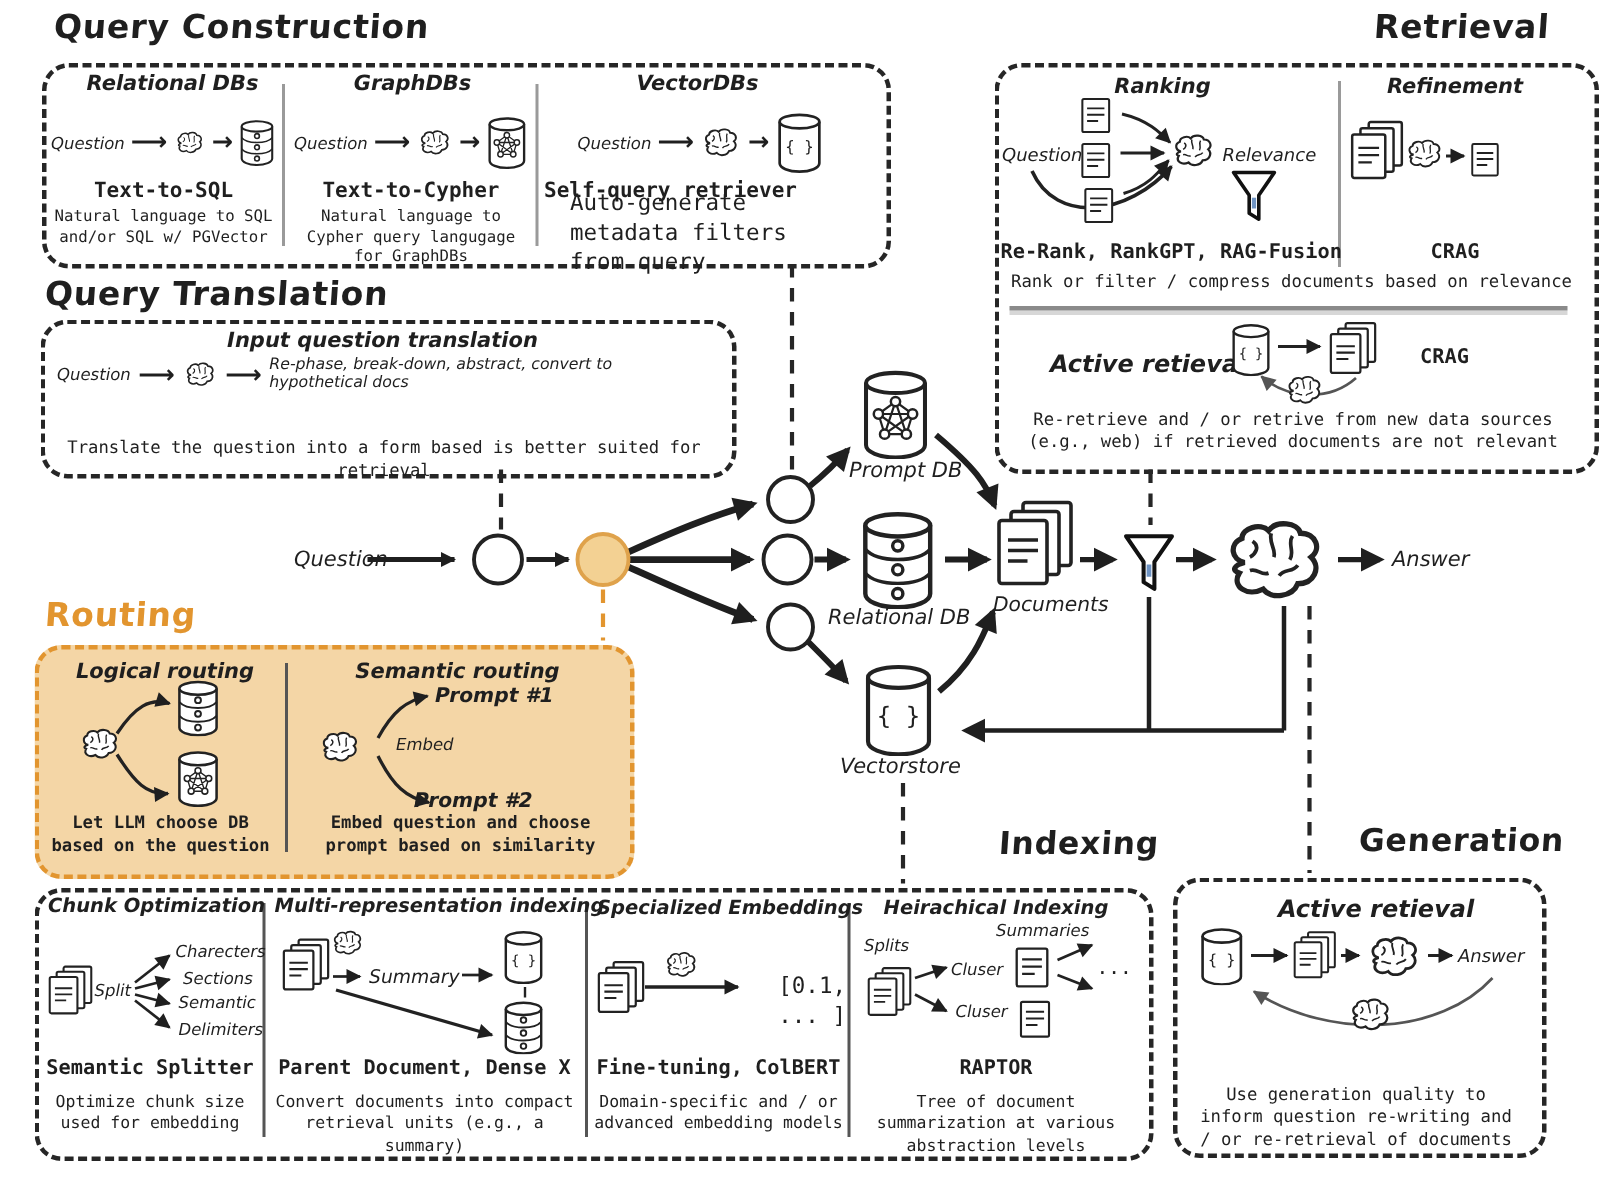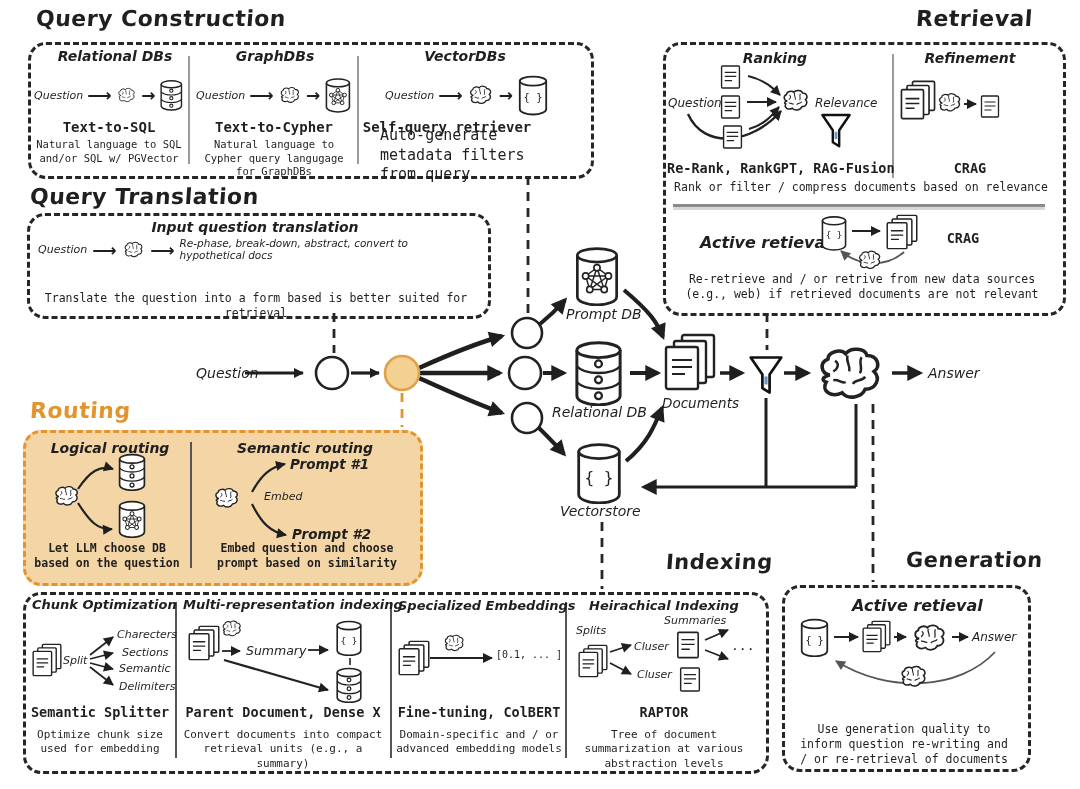--- a/index.html
+++ b/index.html
@@ -309,21 +309,21 @@
       <use href="#sym-dbgraph"></use>
     </svg>
   <div class="mono-d" style="left:32px;top:541px;width:150px;font-size:11.5px;font-weight:700">Let LLM choose DB based on the question</div>
 
   <div class="hw-head" style="left:230px;top:440px;width:150px">Semantic routing</div>
   <svg class="ic" style="left:212px;top:487px;width:30px;height:23px">
       <use href="#sym-brain"></use>
     </svg>
   <div class="hw" style="left:290px;top:456px;font-size:13.5px;font-weight:600">Prompt #1</div>
   <div class="hw" style="left:264px;top:490px;font-size:11px">Embed</div>
-  <div class="hw" style="left:292px;top:526px;font-size:13.5px;font-weight:600">Prompt #2</div>
+  <div class="hw" style="left:276px;top:526px;font-size:13.5px;font-weight:600">Prompt #2</div>
   <div class="mono-d" style="left:212px;top:541px;width:190px;font-size:11.5px;font-weight:700">Embed question and choose prompt based on similarity</div>
 
   <div class="hw" style="left:196px;top:365px;font-size:14px">Question</div>
   <svg class="ic" style="left:572px;top:246px;width:50px;height:60px">
       <use href="#sym-dbgraph"></use>
     </svg>
   <div class="hw" style="left:566px;top:306px;font-size:14px">Prompt DB</div>
   <svg class="ic" style="left:571px;top:340px;width:55px;height:66px">
       <use href="#sym-dbrel"></use>
     </svg>
@@ -377,21 +377,21 @@
   <div class="mono-b" style="left:180px;top:704px;width:206px;font-size:13.5px">Parent Document, Dense X</div>
   <div class="mono-d" style="left:180px;top:728px;width:206px;font-size:11px">Convert documents into compact retrieval units (e.g., a summary)</div>
 
   <div class="hw-head" style="left:398px;top:598px;width:164px;font-size:13px">Specialized Embeddings</div>
   <svg class="ic" style="left:398px;top:638px;width:32px;height:40px">
       <use href="#sym-docs"></use>
     </svg>
   <svg class="ic" style="left:442px;top:634px;width:25px;height:19px">
       <use href="#sym-brain"></use>
     </svg>
-  <div class="mono-d" style="left:494px;top:648px;width:70px;font-size:10px;text-align:center">[0.1, ... ]</div>
+  <div class="mono-d" style="left:494px;top:648px;width:70px;font-size:15px;text-align:right">[0.1, ... ]</div>
   <div class="mono-b" style="left:396px;top:704px;width:166px;font-size:13.5px">Fine-tuning, ColBERT</div>
   <div class="mono-d" style="left:396px;top:728px;width:166px;font-size:11px">Domain-specific and / or advanced embedding models</div>
 
   <div class="hw-head" style="left:575px;top:598px;width:178px;font-size:13px">Heirachical Indexing</div>
   <div class="hw" style="left:576px;top:624px;font-size:11px">Splits</div>
   <svg class="ic" style="left:578px;top:640px;width:30px;height:42px">
       <use href="#sym-docs"></use>
     </svg>
   <div class="hw" style="left:634px;top:640px;font-size:11px">Cluser</div>
   <div class="hw" style="left:637px;top:668px;font-size:11px">Cluser</div>

